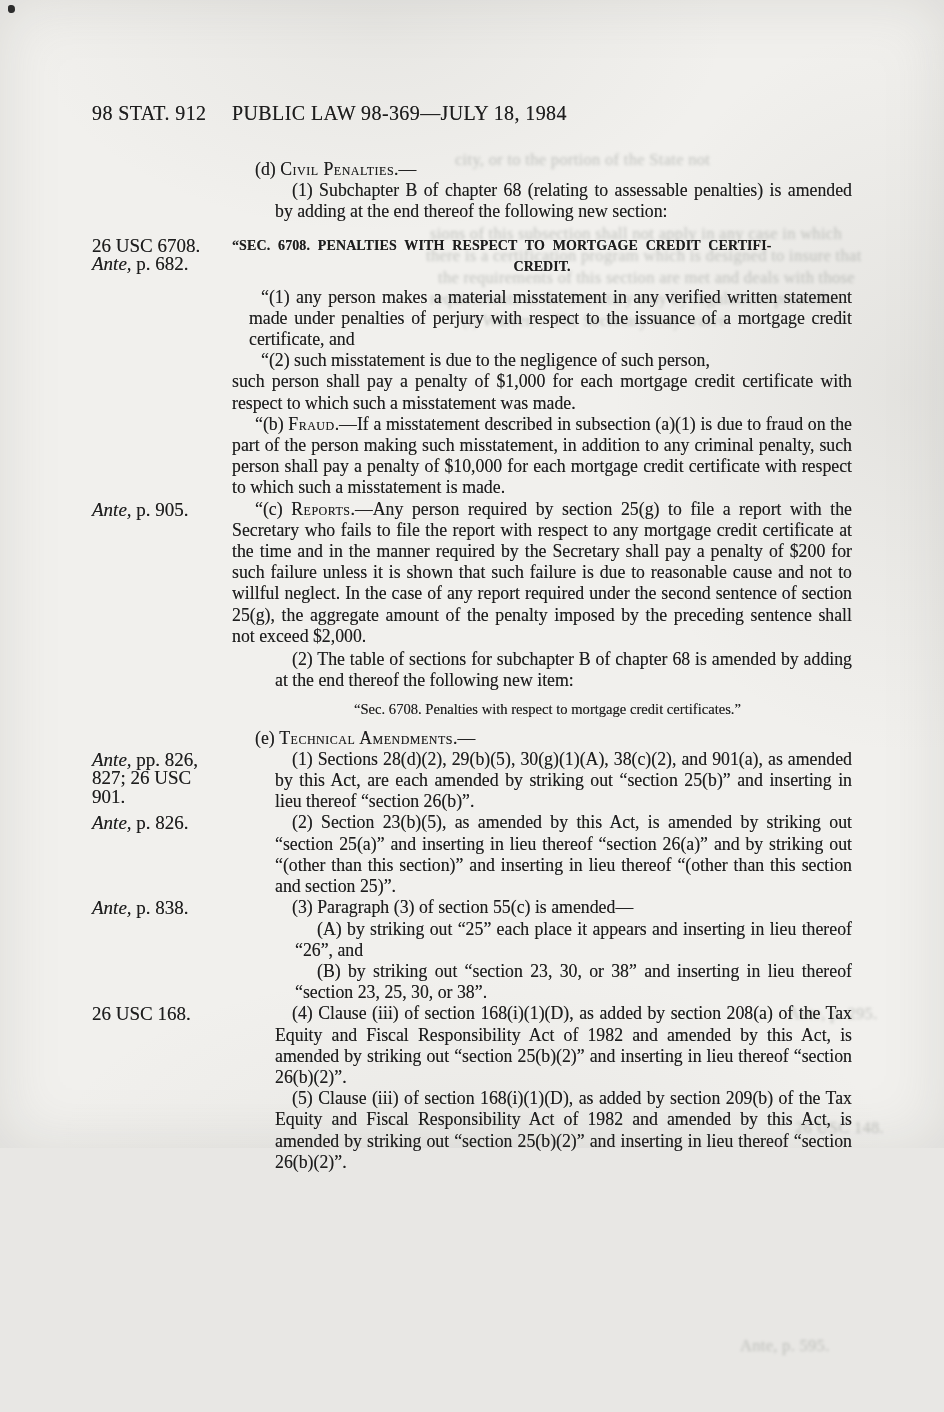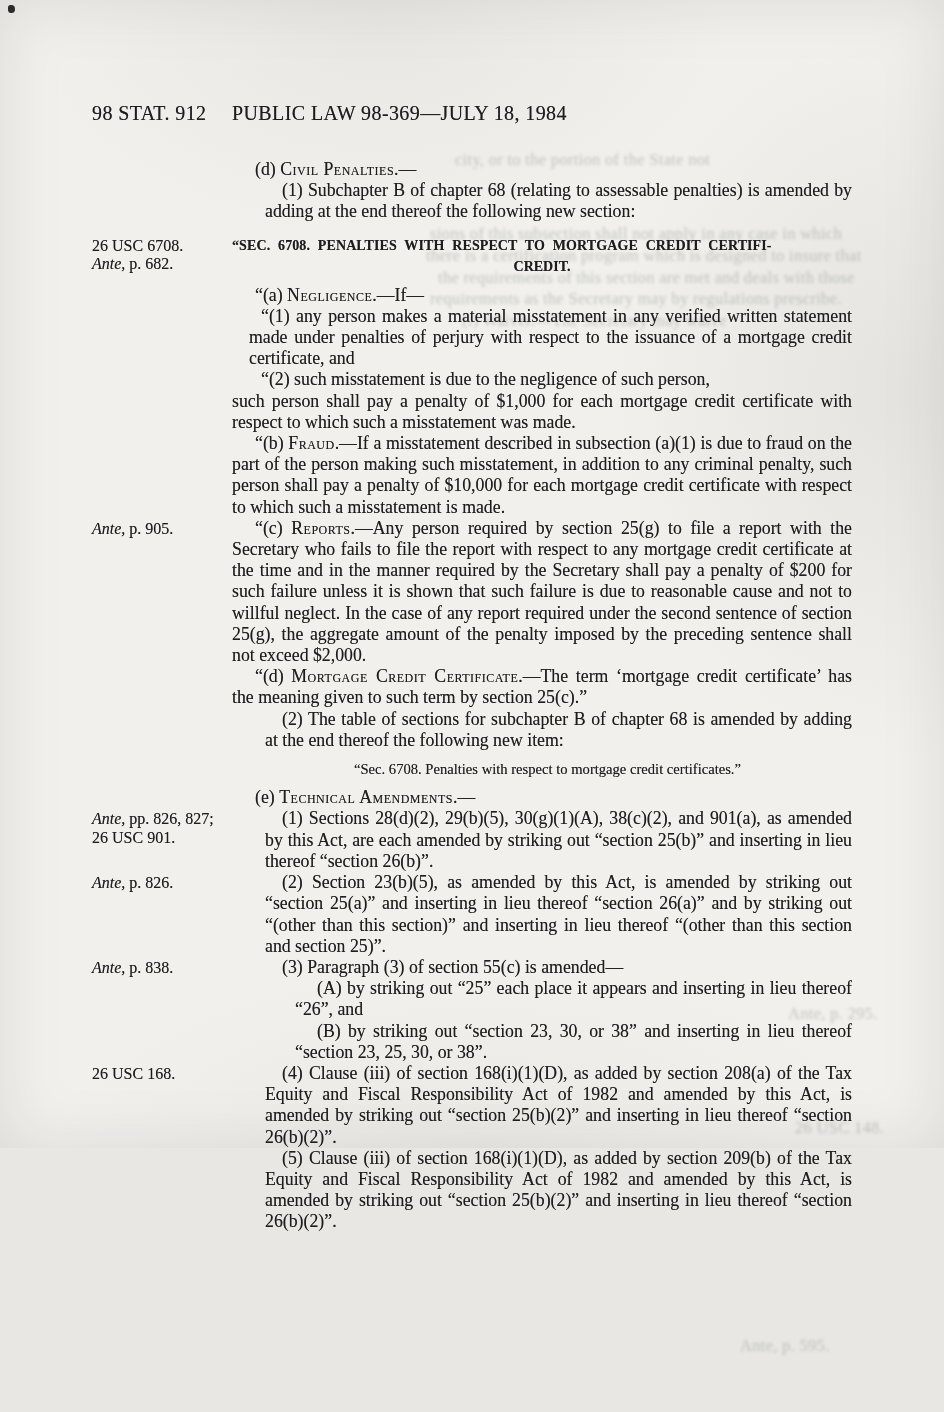--- a/index.html
+++ b/index.html
@@ -18,25 +18,25 @@
   .bleed{position:absolute;inset:0;z-index:0;pointer-events:none;}
   .bleed span{position:absolute;white-space:nowrap;font-size:16.5px;color:#7e837e;
               opacity:.42;filter:blur(1.6px);letter-spacing:.3px;}
   .content{position:relative;z-index:1;padding:101px 92px 0 92px;}
   .hdr{display:grid;grid-template-columns:140px 620px;margin-bottom:33px;
        font-size:20px;line-height:25px;letter-spacing:.4px;text-shadow:0 0 .5px rgba(20,20,20,.55);}
   .hdr .stat{white-space:nowrap;}
   .hdr .law{text-align:left;white-space:nowrap;}
   .doc{text-shadow:0 0 .5px rgba(20,20,20,.5);}
   .row{display:grid;grid-template-columns:140px 620px;}
-  .note{font-size:16px;line-height:18.5px;padding-top:2px;padding-right:14px;max-width:132px;}
+  .note{font-size:19px;line-height:18.5px;padding-top:2px;padding-right:14px;max-width:132px;}
   .para{font-size:17.8px;line-height:21.2px;text-align:justify;}
   .l0{}
   .l1{text-indent:23px;}
-  .l2a{margin-left:33px;text-indent:17px;}
+  .l2a{margin-left:43px;text-indent:17px;}
   .l2q{margin-left:17px;text-indent:12px;}
   .l3{margin-left:63px;text-indent:22px;}
   .s-heading{margin:12px 0 8px;}
   .s-heading .para{font-weight:bold;font-size:14px;line-height:21px;text-align:left;}
   .s-heading .hl1{word-spacing:4.2px;letter-spacing:.1px;}
   .s-heading .hl2{text-align:center;}
   .s-secitem{margin:8px 0 7px;}
   .s-secitem .para{font-size:14.6px;text-align:left;padding-left:122px;text-indent:0;}
   .sc{font-variant:small-caps;letter-spacing:.5px;}
   .it{font-style:italic;}
@@ -74,21 +74,20 @@
         </div>
         <div class="row s-heading">
           <div class="note"><span>26 USC 6708.</span><br><span class="it">Ante,</span><span> p. 682.</span></div>
           <div class="para ">
             <div class="hl1">“SEC. 6708. PENALTIES WITH RESPECT TO MORTGAGE CREDIT CERTIFI-</div>
             <div class="hl2">CREDIT.</div>
           </div>
         </div>
         <div class="row">
           <div class="note"></div>
-          <div class="para l1"><span>“(a) </span><span class="sc">Negligence</span><span>.—If—</span></div>
         </div>
         <div class="row">
           <div class="note"></div>
           <div class="para l2q"><span>“(1) any person makes a material misstatement in any verified written statement made under penalties of perjury with respect to the issuance of a mortgage credit certificate, and</span></div>
         </div>
         <div class="row">
           <div class="note"></div>
           <div class="para l2q"><span>“(2) such misstatement is due to the negligence of such person,</span></div>
         </div>
         <div class="row">
@@ -98,21 +97,20 @@
         <div class="row">
           <div class="note"></div>
           <div class="para l1"><span>“(b) </span><span class="sc">Fraud</span><span>.—If a misstatement described in subsection (a)(1) is due to fraud on the part of the person making such misstatement, in addition to any criminal penalty, such person shall pay a penalty of $10,000 for each mortgage credit certificate with respect to which such a misstatement is made.</span></div>
         </div>
         <div class="row">
           <div class="note"><span class="it">Ante,</span><span> p. 905.</span></div>
           <div class="para l1"><span>“(c) </span><span class="sc">Reports</span><span>.—Any person required by section 25(g) to file a report with the Secretary who fails to file the report with respect to any mortgage credit certificate at the time and in the manner required by the Secretary shall pay a penalty of $200 for such failure unless it is shown that such failure is due to reasonable cause and not to willful neglect. In the case of any report required under the second sentence of section 25(g), the aggregate amount of the penalty imposed by the preceding sentence shall not exceed $2,000.</span></div>
         </div>
         <div class="row">
           <div class="note"></div>
-          <div class="para l1"><span>“(d) </span><span class="sc">Mortgage Credit Certificate</span><span>.—The term ‘mortgage credit certificate’ has the meaning given to such term by section 25(c).”</span></div>
         </div>
         <div class="row">
           <div class="note"></div>
           <div class="para l2a"><span>(2) The table of sections for subchapter B of chapter 68 is amended by adding at the end thereof the following new item:</span></div>
         </div>
         <div class="row s-secitem">
           <div class="note"></div>
           <div class="para "><span>“Sec. 6708. Penalties with respect to mortgage credit certificates.”</span></div>
         </div>
         <div class="row">

